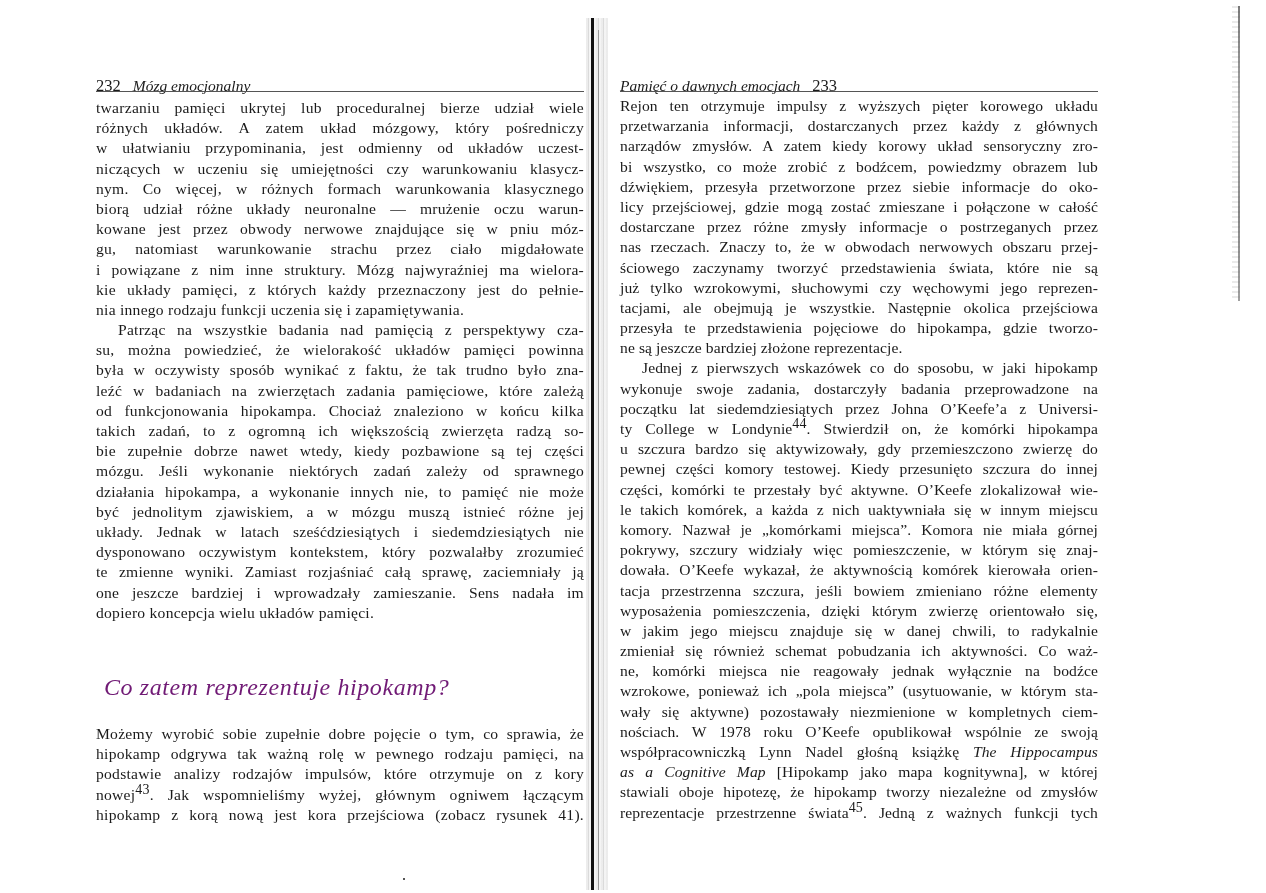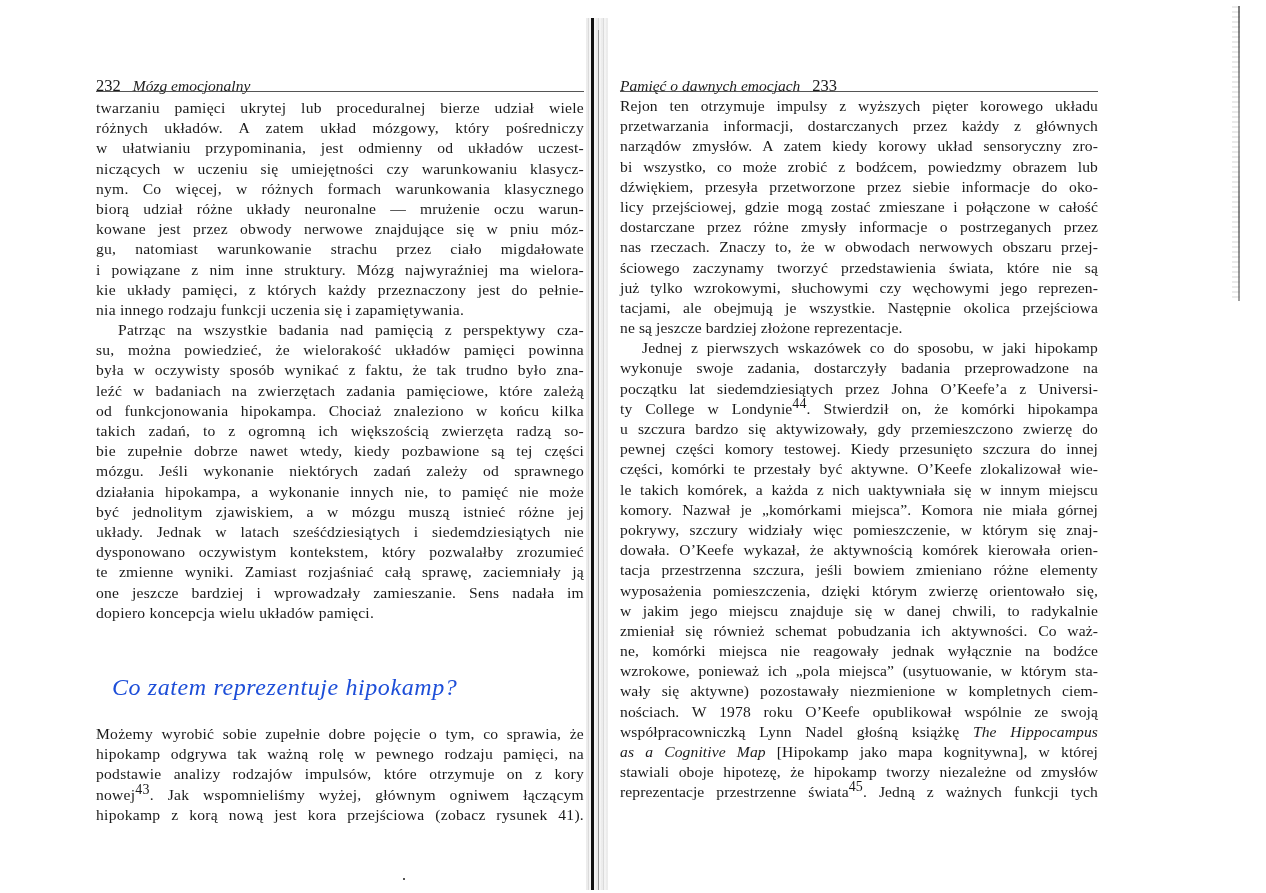--- a/index.html
+++ b/index.html
@@ -32,23 +32,23 @@
       font-family: "Liberation Serif", serif;
       font-size: 15.6px; line-height: 20.2px;
       text-align: justify; letter-spacing: 0.25px;
     }
     .right-page .body-text { top: 96px; line-height: 20.3px; letter-spacing: 0.1px; }
     .line { display: block; white-space: nowrap; text-align-last: justify; height: 20.2px; overflow: visible; }
     .line.last { text-align-last: left; }
     .indent { padding-left: 22px; }
 
     .section-heading {
-      position: absolute; top: 674px; left: 16px;
+      position: absolute; top: 674px; left: 8px;
       font-family: "Liberation Serif", serif; font-style: italic;
-      font-size: 24px; letter-spacing: 0.6px; color: #1d4ed8;
+      font-size: 24px; letter-spacing: 0.6px; color: #701a75;
     }
     .section-body { top: 724px; }
 
     sup { font-size: 14px; line-height: 0; vertical-align: 6px; }
     em { font-style: italic; }
 
     .gutter {
       position: absolute; left: 586px; top: 18px; width: 22px; height: 872px;
       background: repeating-linear-gradient(90deg, #e9e9e9 0 2px, #d4d4d4 2px 3px, #f2f2f2 3px 5px);
       opacity: 0.85;
@@ -139,20 +139,21 @@
     <span class="line">przetwarzania informacji, dostarczanych przez każdy z głównych</span>
     <span class="line">narządów zmysłów. A zatem kiedy korowy układ sensoryczny zro-</span>
     <span class="line">bi wszystko, co może zrobić z bodźcem, powiedzmy obrazem lub</span>
     <span class="line">dźwiękiem, przesyła przetworzone przez siebie informacje do oko-</span>
     <span class="line">licy przejściowej, gdzie mogą zostać zmieszane i połączone w całość</span>
     <span class="line">dostarczane przez różne zmysły informacje o postrzeganych przez</span>
     <span class="line">nas rzeczach. Znaczy to, że w obwodach nerwowych obszaru przej-</span>
     <span class="line">ściowego zaczynamy tworzyć przedstawienia świata, które nie są</span>
     <span class="line">już tylko wzrokowymi, słuchowymi czy węchowymi jego reprezen-</span>
     <span class="line">tacjami, ale obejmują je wszystkie. Następnie okolica przejściowa</span>
+    <span class="line">przesyła te przedstawienia pojęciowe do hipokampa, gdzie tworzo-</span>
     <span class="line last">ne są jeszcze bardziej złożone reprezentacje.</span>
 
     <span class="line indent">Jednej z pierwszych wskazówek co do sposobu, w jaki hipokamp</span>
     <span class="line">wykonuje swoje zadania, dostarczyły badania przeprowadzone na</span>
     <span class="line">początku lat siedemdziesiątych przez Johna O’Keefe’a z Universi-</span>
     <span class="line"><span>ty College w Londynie</span><sup>44</sup><span>. Stwierdził on, że komórki hipokampa</span></span>
     <span class="line">u szczura bardzo się aktywizowały, gdy przemieszczono zwierzę do</span>
     <span class="line">pewnej części komory testowej. Kiedy przesunięto szczura do innej</span>
     <span class="line">części, komórki te przestały być aktywne. O’Keefe zlokalizował wie-</span>
     <span class="line">le takich komórek, a każda z nich uaktywniała się w innym miejscu</span>

